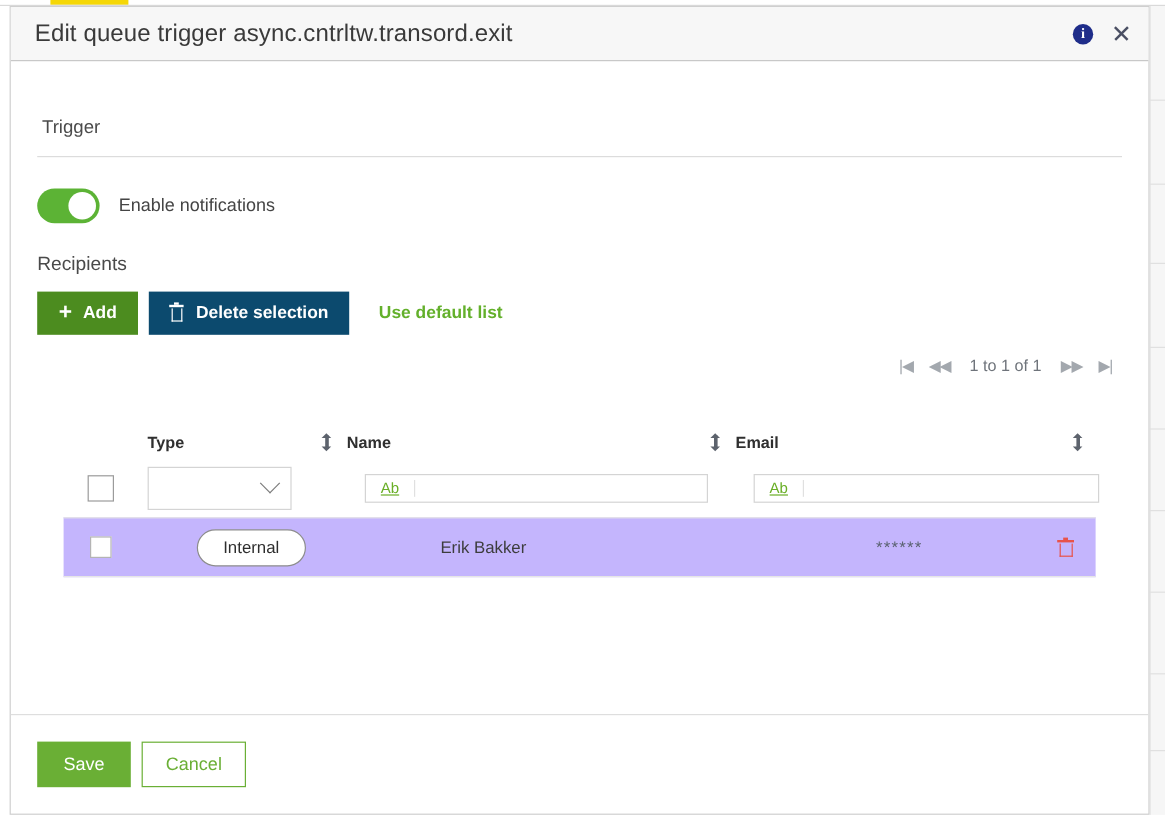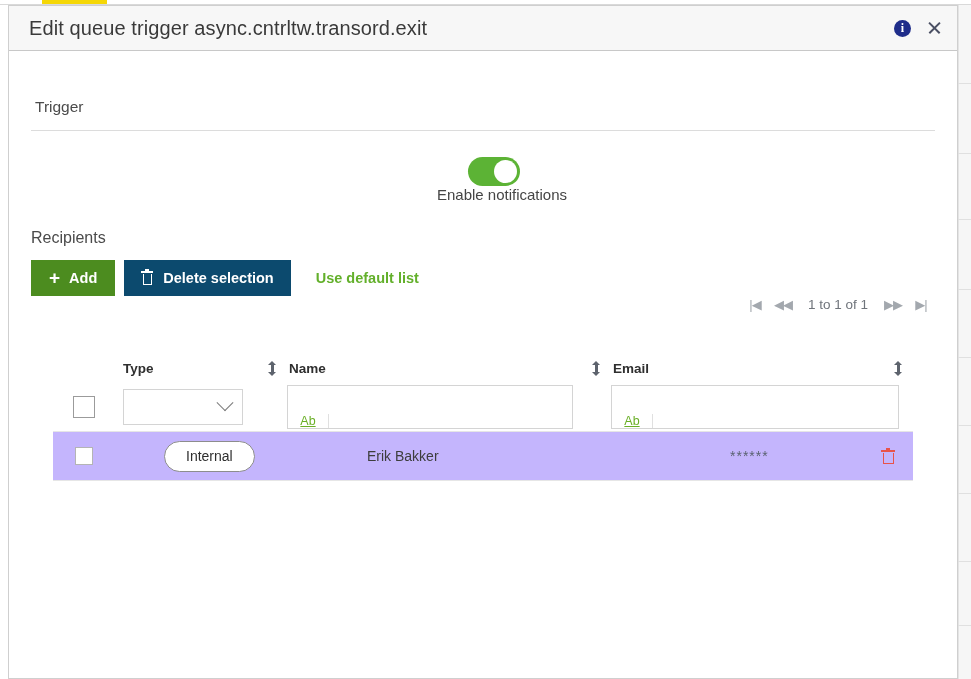--- a/index.html
+++ b/index.html
@@ -161,21 +161,20 @@
     bottom: -1px;
     height: 4px;
     background: #6aaf27;
   }
 
   
   .toggle-row {
     display: flex;
     align-items: center;
     margin: 26px 0 0 22px;
-    flex-direction: column;
   }
   .toggle {
     width: 52px;
     height: 29px;
     border-radius: 15px;
     background: #5cb335;
     position: relative;
     cursor: pointer;
     flex: 0 0 auto;
   }
@@ -389,26 +388,27 @@
     cursor: pointer;
     margin-left: 2px;
   }
   .chev {
     width: 11px; height: 11px;
     border-right: 1.6px solid #7b7b7b;
     border-bottom: 1.6px solid #7b7b7b;
     transform: rotate(45deg) translate(-3px,-3px);
   }
   .text-filter {
-    height: 44px;
+    height: 24px;
     border: 1px solid #d4d4d4;
     background: #ffffff;
     display: flex;
-    align-items: flex-end;
-    box-sizing: border-box;
+    align-items: center;
+    box-sizing: border-box;
+    margin-left: 17px;
   }
   .text-filter .ab {
     width: 40px;
     display: flex;
     align-items: center;
     justify-content: center;
     font-size: 12.5px;
     color: #6aaf27;
     text-decoration: underline;
     border-right: 1px solid #e0e0e0;
@@ -664,14 +664,18 @@
               <span class="lid"></span>
               <span class="can"></span>
           </div>
         </div>
 
       </div>
     </div>
 
   </div>
 
+  <div class="dlg-footer">
+    <div class="btn btn-save">Save</div>
+    <div class="btn btn-cancel">Cancel</div>
+  </div>
 
 </div>
 
 </body></html>

